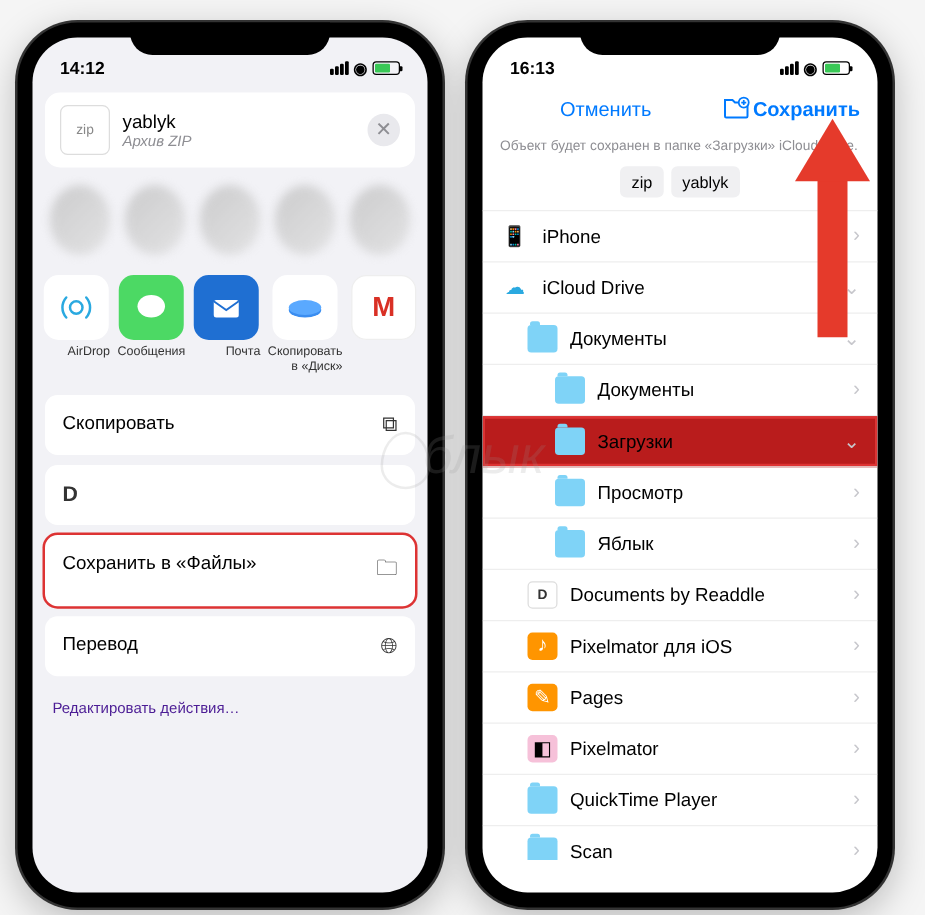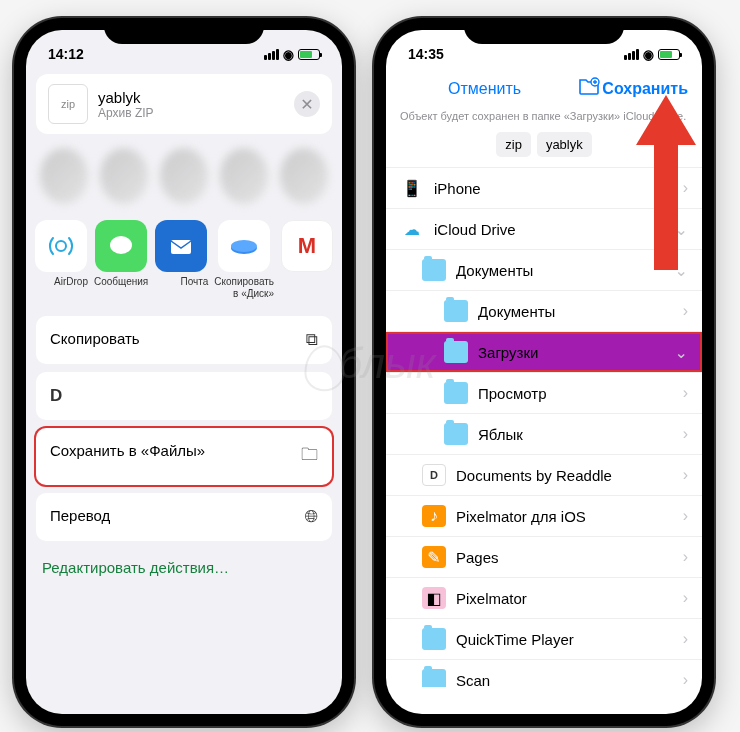--- a/index.html
+++ b/index.html
@@ -30,54 +30,54 @@
 
   
   .screen1 { background: #f2f2f6; }
   .file-header {
     margin: 4px 10px; background: #fff; border-radius: 12px; padding: 10px 12px;
     display: flex; align-items: center; gap: 10px;
   }
   .zip-badge { width: 40px; height: 40px; border: 1px solid #ddd; border-radius: 6px; display:flex; align-items:center; justify-content:center; font-size:11px; color:#888; }
   .file-info { flex: 1; }
   .file-name { font-size: 15px; font-weight: 500; }
-  .file-sub { font-size: 12px; color: #8e8e93; }
+  .file-sub { font-size: 12px; color: #8e8e93; font-style: italic; }
   .close-x { width: 26px; height: 26px; border-radius: 50%; background: #e9e9ed; display:flex; align-items:center; justify-content:center; color:#8e8e93; font-size:16px; }
   .contacts-row { display:flex; gap:12px; padding: 10px 14px; filter: blur(4px); opacity:0.7; }
   .avatar { width:56px; height:56px; border-radius:50%; background: linear-gradient(135deg,#bbb,#ddd); }
   .share-row { display:flex; gap:6px; padding: 10px 8px; margin-top: -4px; }
   .share-item { flex:1; text-align:center; }
   .share-icon { width:52px; height:52px; border-radius:12px; margin:0 auto 4px; display:flex; align-items:center; justify-content:center; }
   .share-label { font-size:10px; color:#333; line-height:1.2;text-align:right; }
   .airdrop { background:#fff; }
   .messages { background:#4cd964; }
   .mail { background:#1f6fd2; }
   .disk { background:#fff; }
   .gmail { background:#fff; color:#d93025; font-weight:700; font-size:22px; border:1px solid #eee; }
   .action-list { margin: 6px 10px; }
   .action-item {
     background:#fff; border-radius:10px; padding:14px 14px; margin-bottom:8px;
     display:flex; justify-content:space-between; font-size:15px;
   }
   .action-item.highlight { box-shadow: 0 0 0 2px #d33; }
   .action-icon { font-size:17px; color:#333; }
-  .edit-link { color:#15803d; font-size:15px; padding:10px 16px; }
+  .edit-link { color:#4c1d95; font-size:12px; padding:10px 16px; }
 
   
   .screen2 { background:#fff; }
   .nav-bar { display:flex; justify-content:space-between; align-items:center; padding:6px 14px;margin-left:48px; }
   .nav-btn { color:#007aff; font-size:16px; }
   .nav-right { display:flex; align-items:center; gap:2px; }
   .new-folder { color:#007aff; font-size:20px; }
   .info-text { font-size:11px; color:#8e8e93; padding:2px 14px 8px; line-height:1.4; }
   .file-chip-row { display:flex; justify-content:center; gap:6px; padding-bottom:10px; }
   .chip { background:#f0f0f2; border-radius:5px; padding:5px 9px; font-size:13px; }
   .folder-list { border-top:1px solid #eee; height:520px; overflow:hidden; }
   .folder-row { display:flex; align-items:center; padding:9px 14px; border-bottom:1px solid #eee; gap:10px; font-size:15px; }
-  .folder-row.selected { background:#a21caf; box-shadow: 0 0 0 2px #d33 inset; }
+  .folder-row.selected { background:#b91c1c; box-shadow: 0 0 0 2px #d33 inset; }
   .dev-icon, .cloud-icon, .folder-icon, .app-icon { width:24px; height:22px; border-radius:4px; display:flex; align-items:center; justify-content:center; font-size:16px; }
   .folder-icon { background:#7fd3f7; border-radius:3px; position:relative; }
   .folder-icon::before { content:''; position:absolute; top:-3px; left:2px; width:8px; height:3px; background:#7fd3f7; border-radius:2px 2px 0 0; }
   .indent1 { padding-left:36px; }
   .indent2 { padding-left:58px; }
   .chev { margin-left:auto; color:#c7c7cc; font-size:16px; }
   .cloud-icon { color:#2aa9e0; }
   .app-icon.readdle{background:#fff;border:1px solid #ddd;font-size:11px;font-weight:700;color:#333}
   .app-icon.gb{background:#ff9500;color:#fff}
   .app-icon.pages{background:#ff9500;color:#fff}
@@ -187,21 +187,21 @@
       </div>
     </div>
     <div class="edit-link">Редактировать действия…</div>
   </div>
 </div>
 
 <div class="phone">
   <div class="notch"></div>
   <div class="screen screen2">
     <div class="status-bar">
-      <span>14:35</span>
+      <span>16:13</span>
       <div class="status-right">
         <div class="signal-bars">
             <div class="bar"></div>
             <div class="bar"></div>
             <div class="bar"></div>
             <div class="bar"></div>
           </div>
         <span class="wifi">◉</span>
         <div class="battery">
             <div class="battery-fill"></div>

